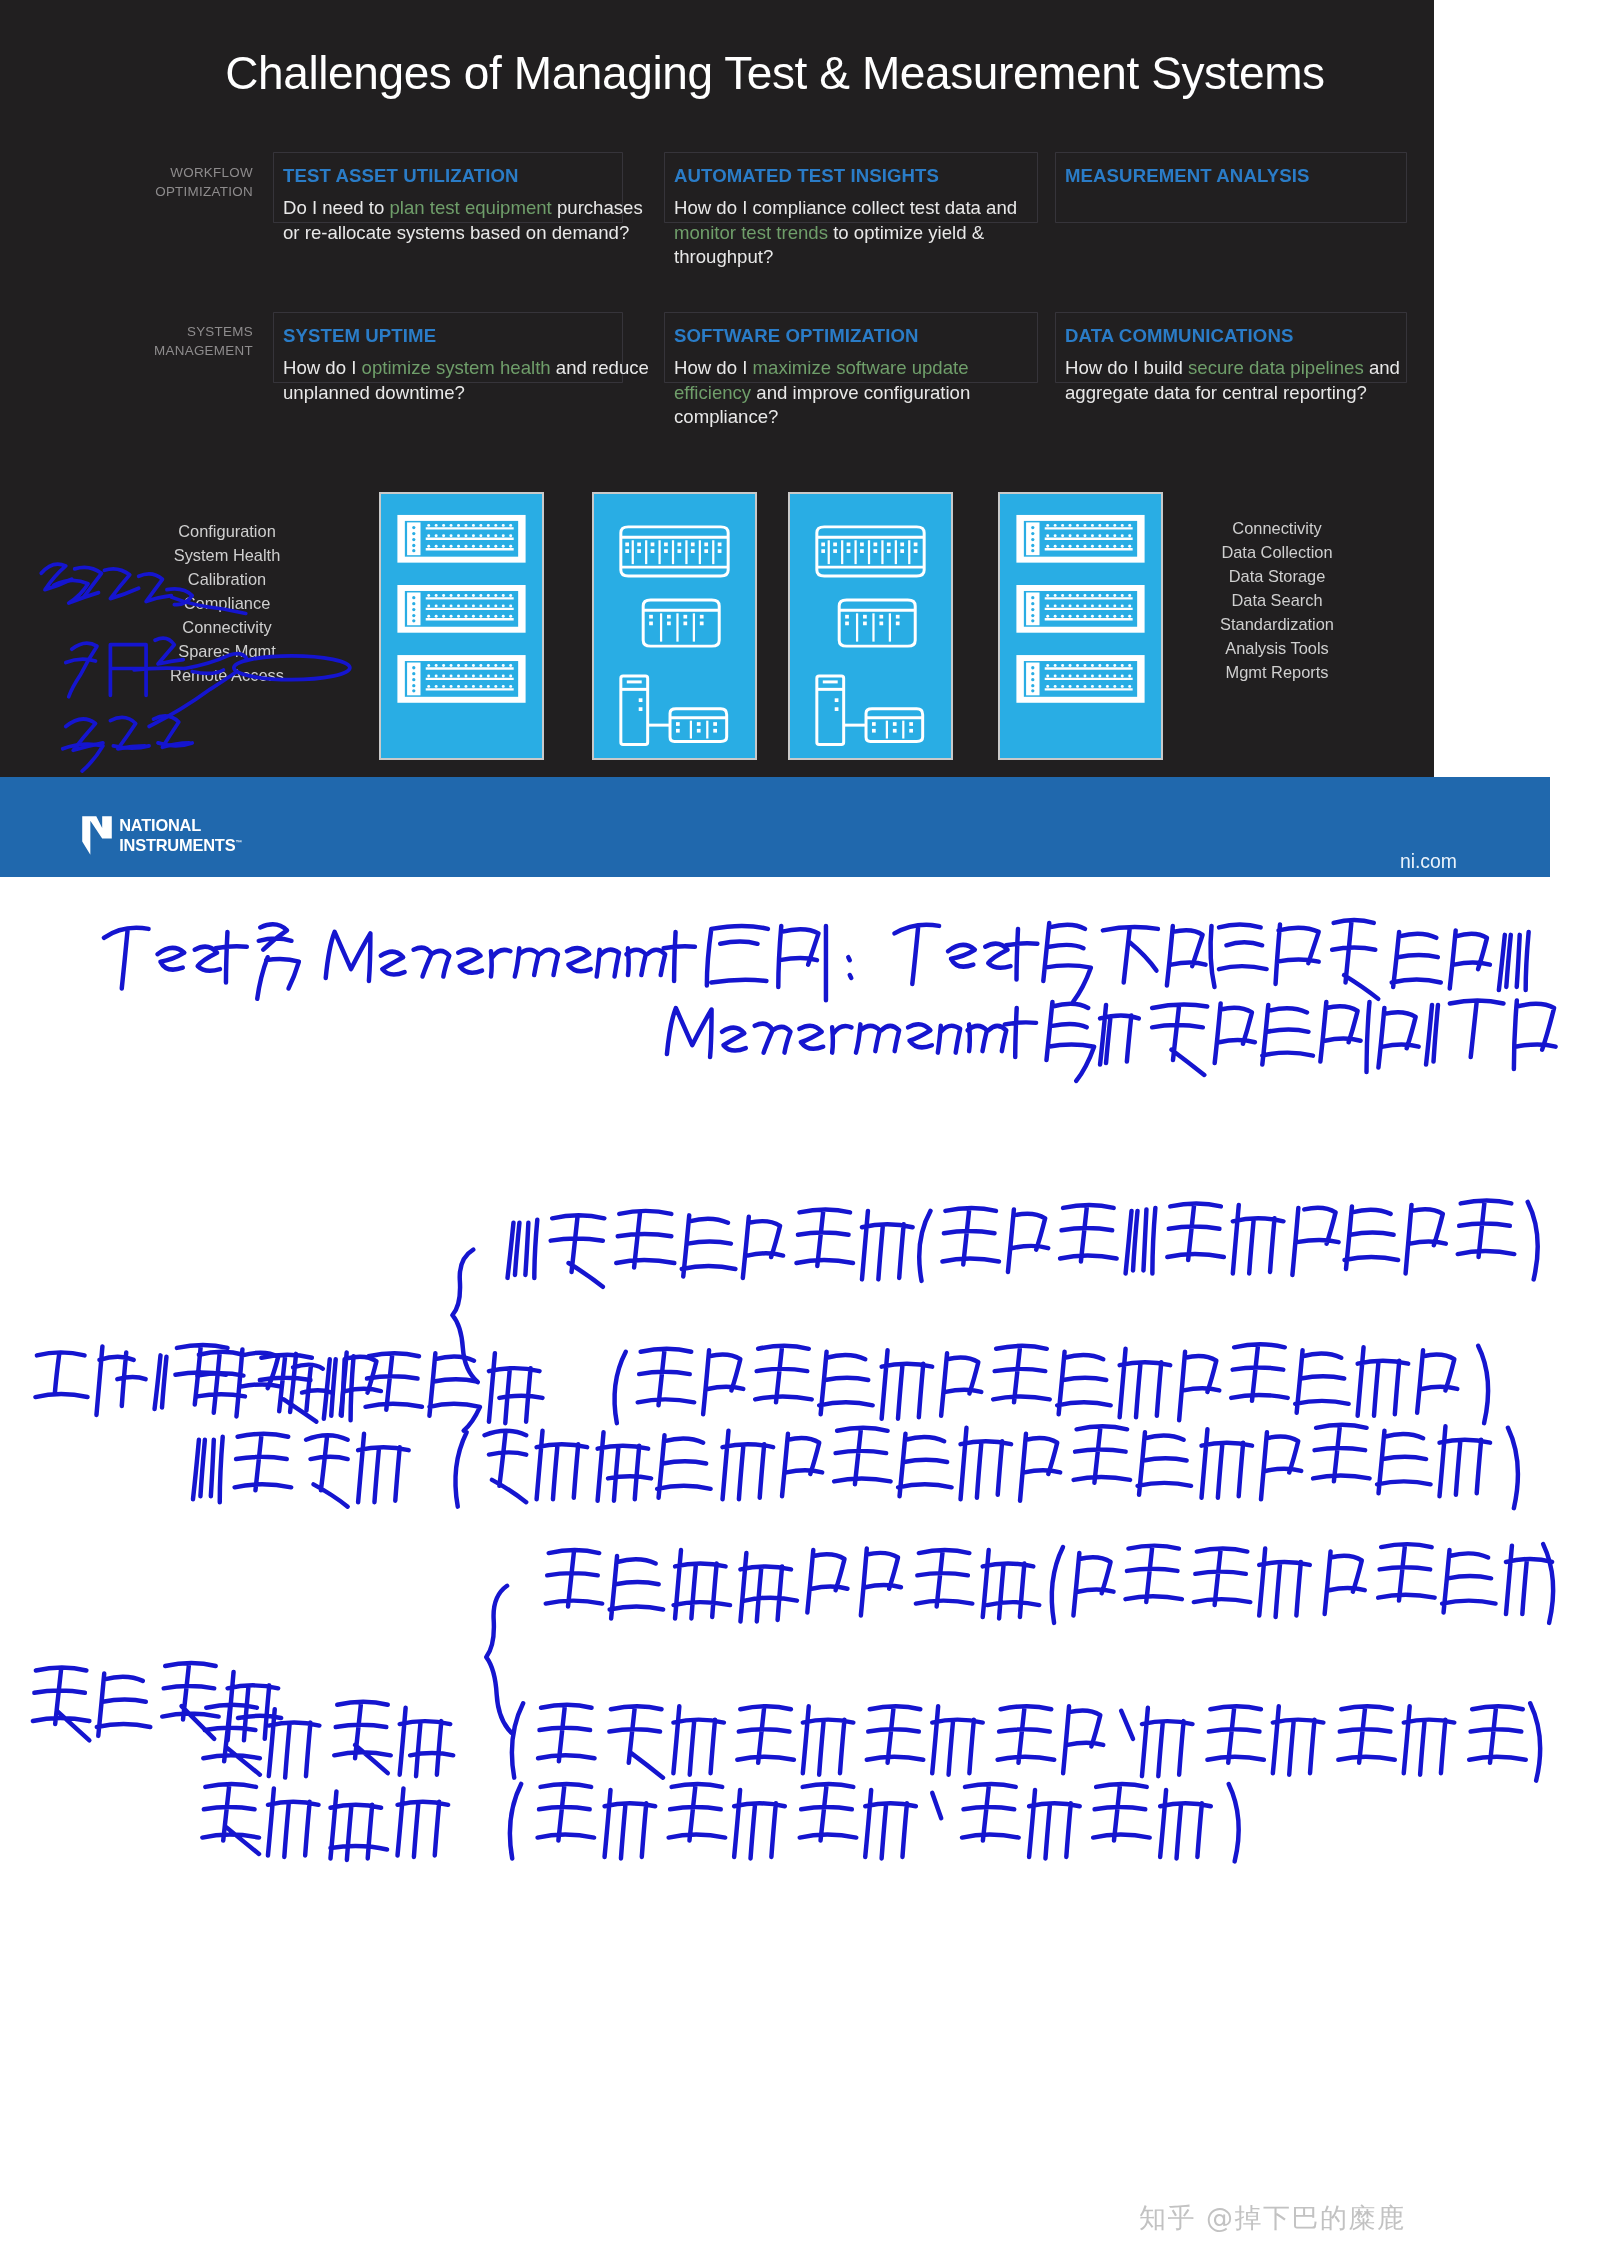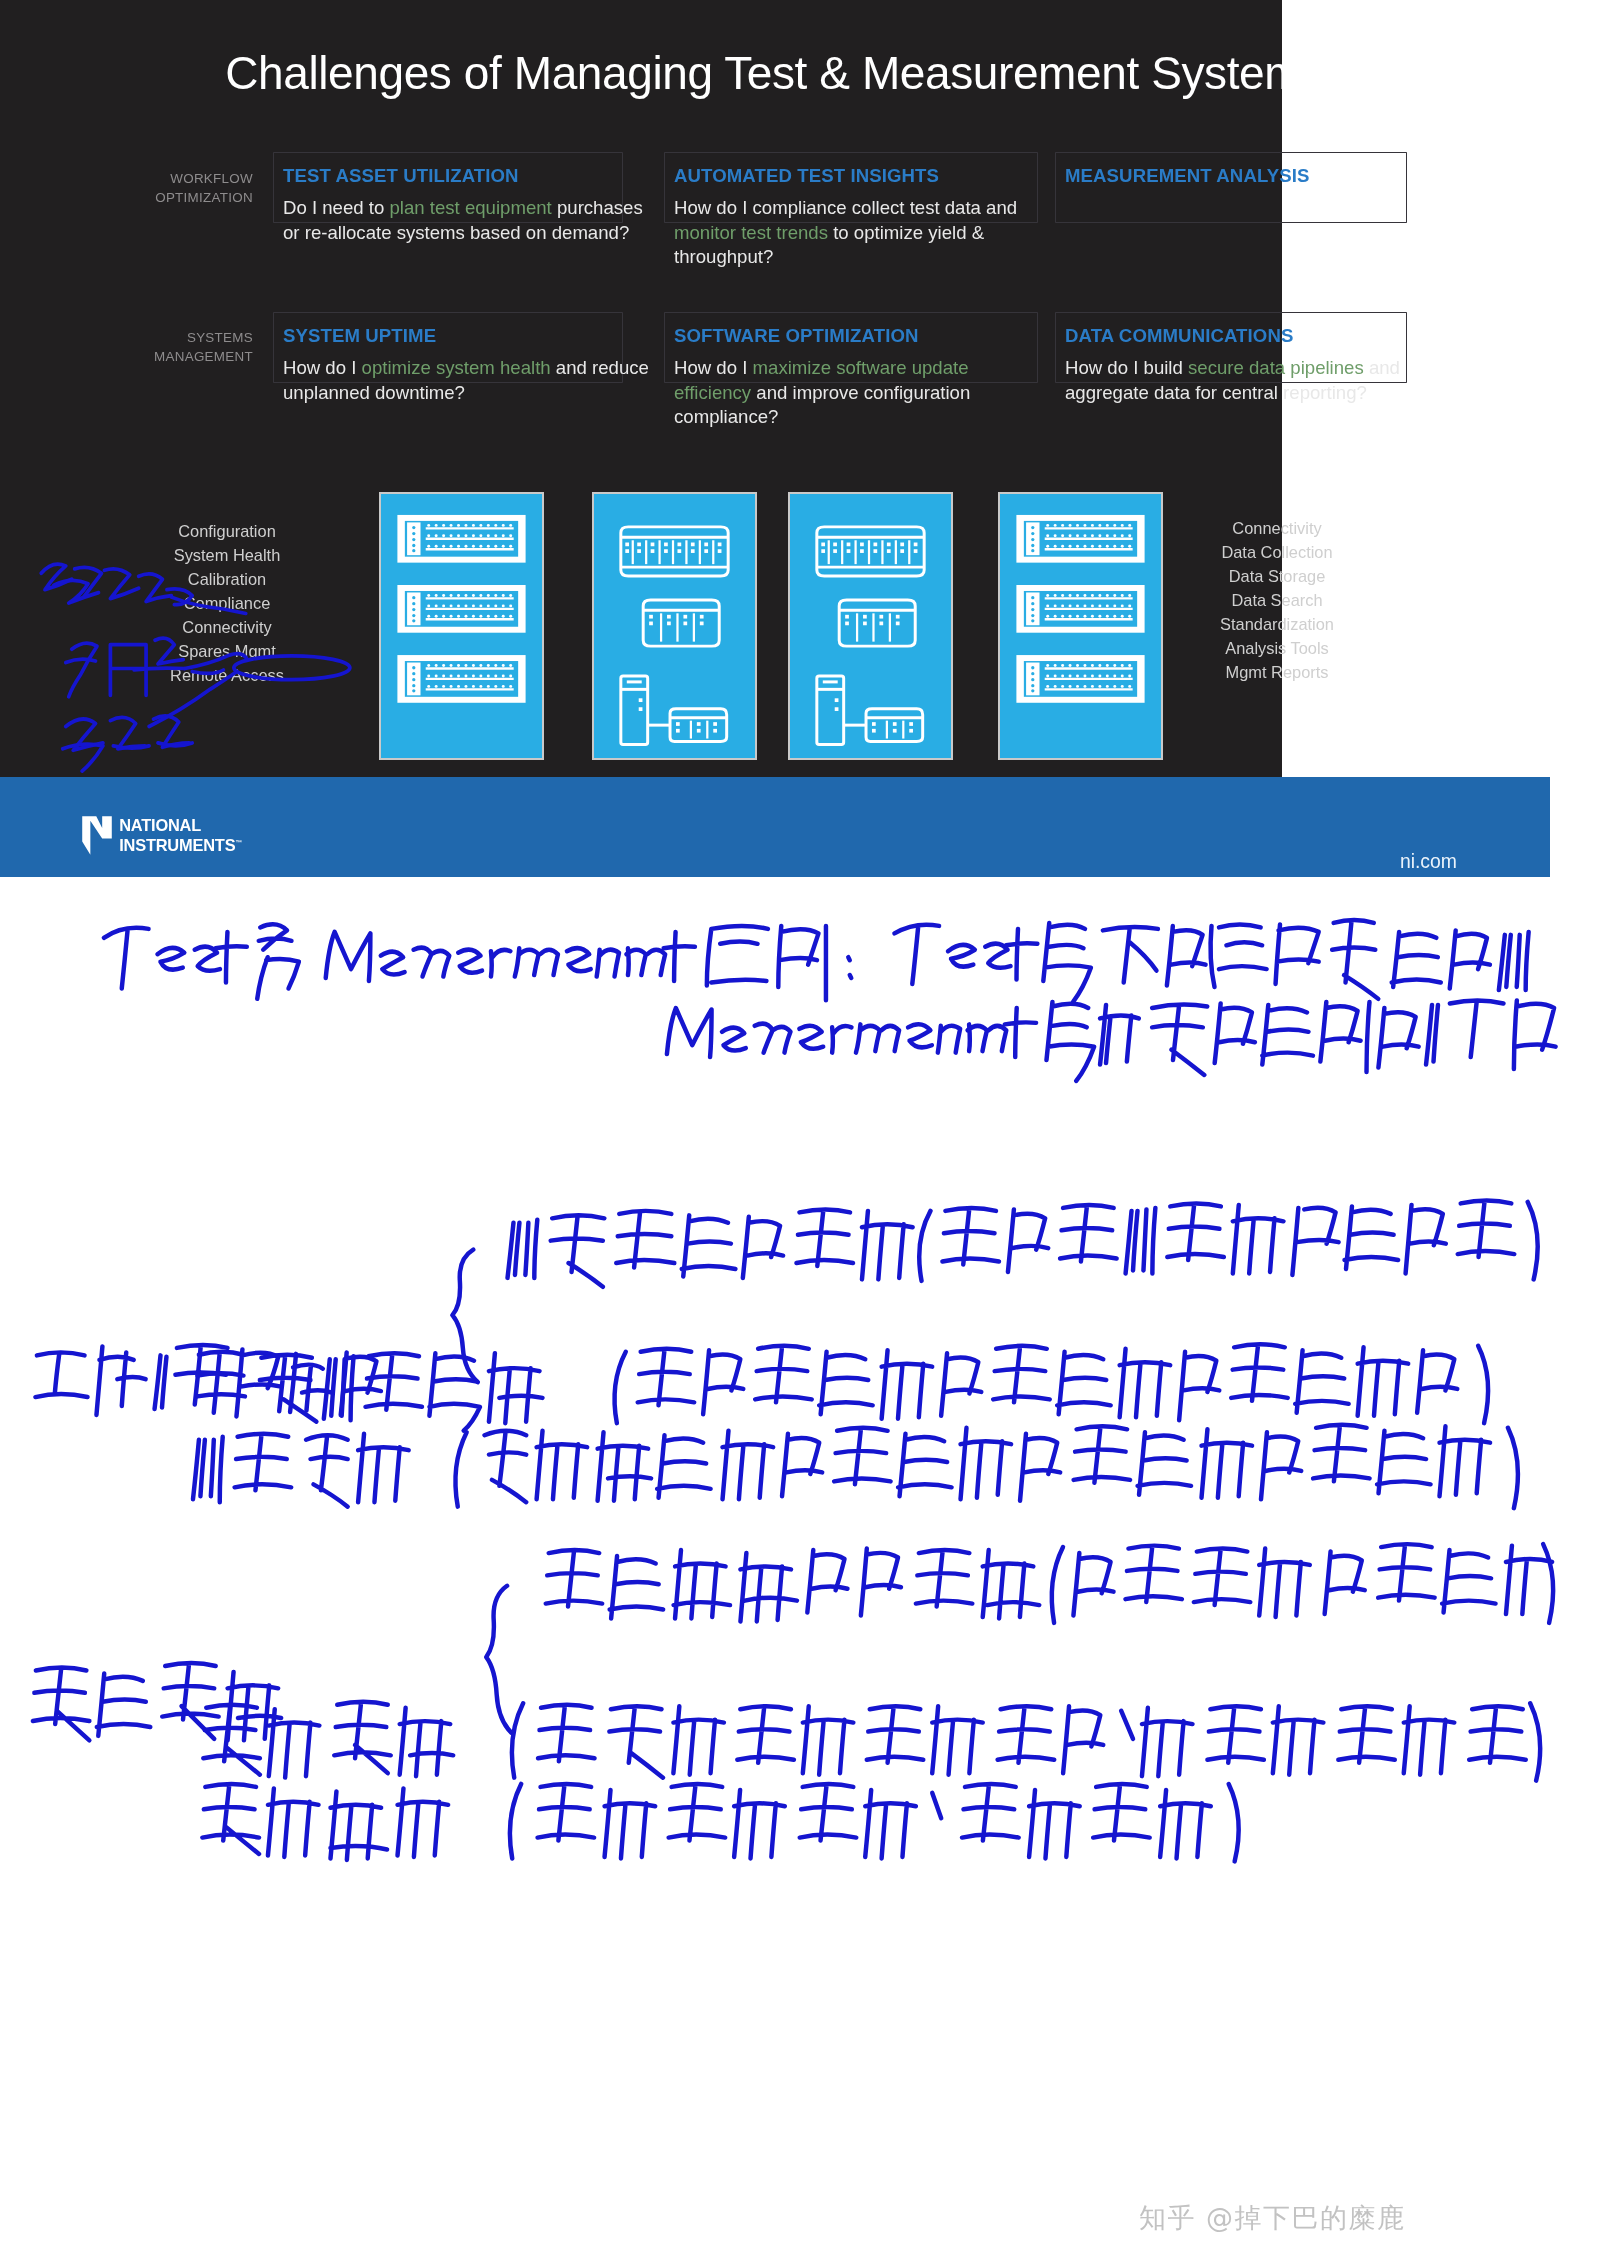--- a/index.html
+++ b/index.html
@@ -12,23 +12,24 @@
     height: 2261px;
     position: relative;
     font-family: "Liberation Sans", sans-serif;
     overflow: hidden;
   }
 
   
   #slide {
     position: absolute;
     left: 0; top: 0;
-    width: 1282px;
+    width: 1386px;
     height: 876px;
     background: #211f20;
+    padding-left: 48px;
   }
 
   #slide-title {
     position: absolute;
     left: 0; top: 46px;
     width: 1550px;
     text-align: center;
     color: #ffffff;
     font-size: 46px;
     font-weight: 400;
@@ -38,21 +39,20 @@
 
   
   .row-label {
     position: absolute;
     width: 149px;
     text-align: right;
     color: #8e8c8d;
     font-size: 13.4px;
     line-height: 18.6px;
     letter-spacing: 0.3px;
-    margin-top: 6px;
   }
   #row-label-workflow { left: 104px; top: 164px; }
   #row-label-systems  { left: 104px; top: 323px; }
 
   .card {
     position: absolute;
     width: 366px;
   }
   .card .card-box {
     position: absolute;

